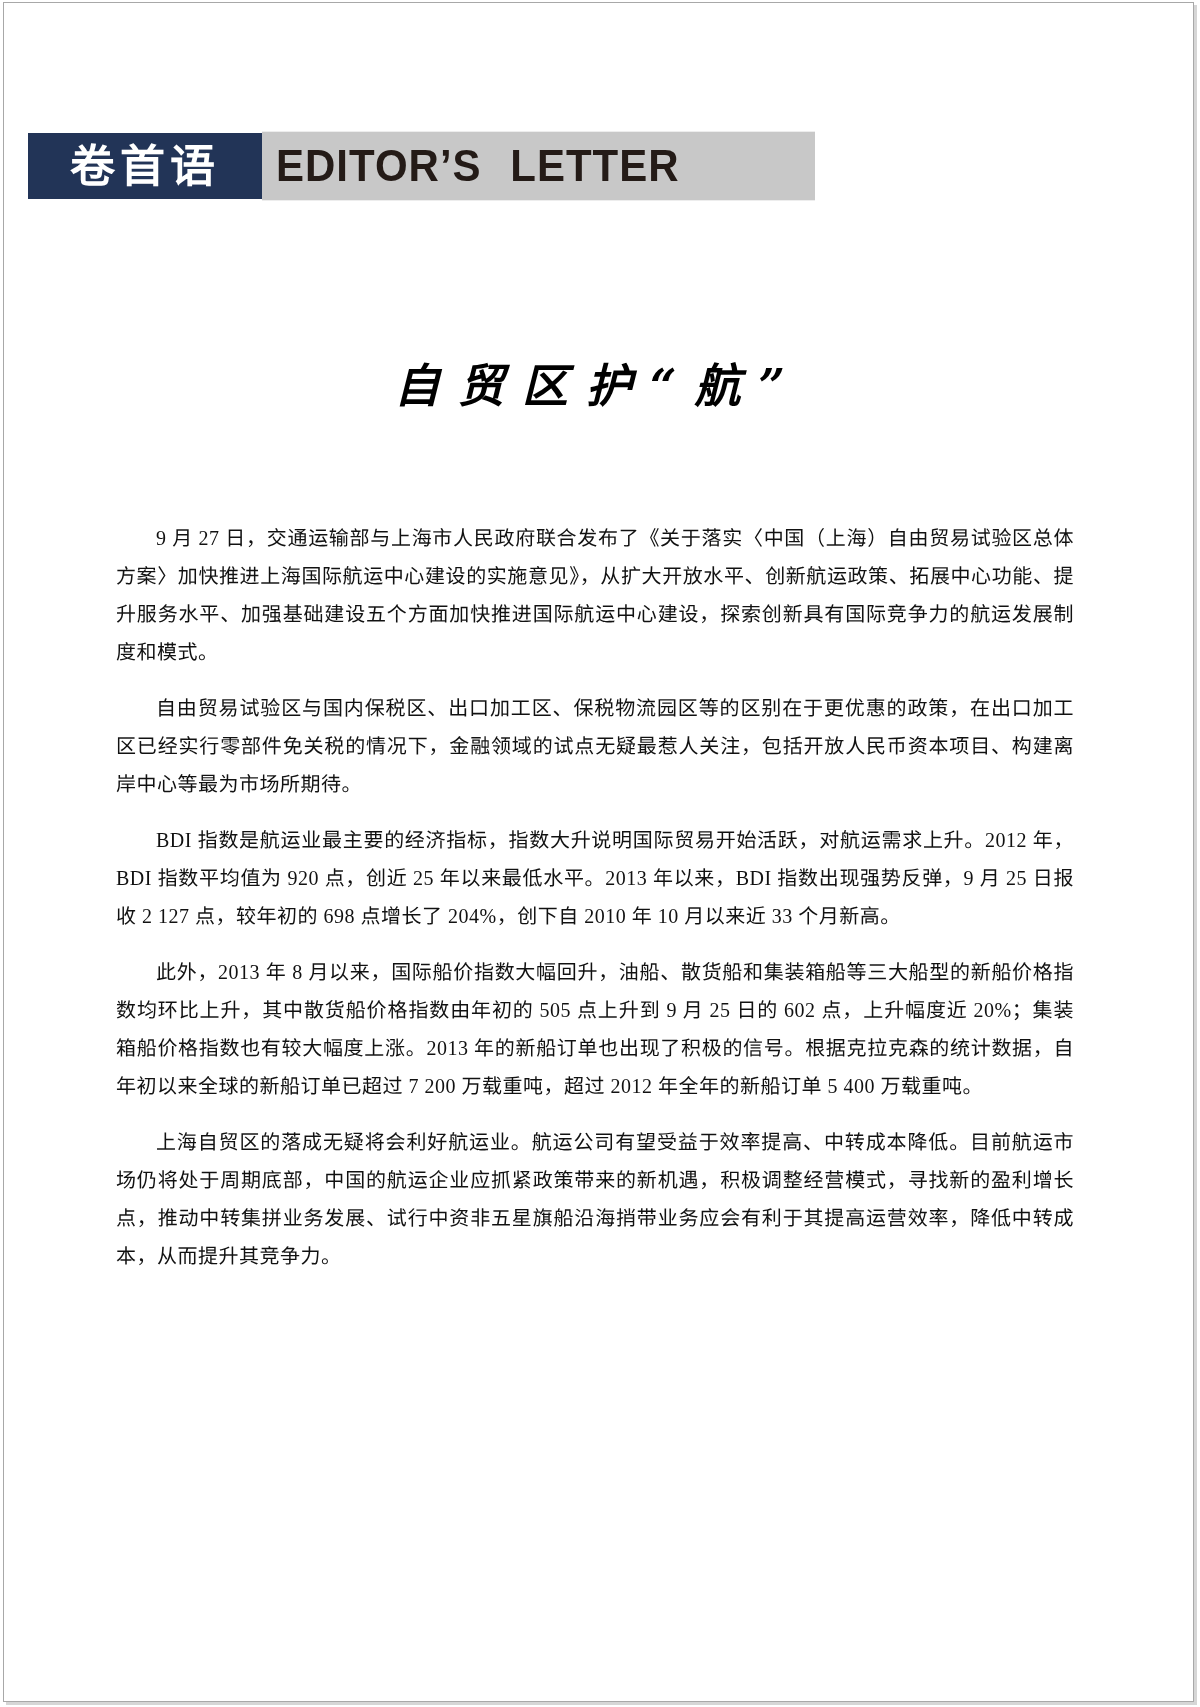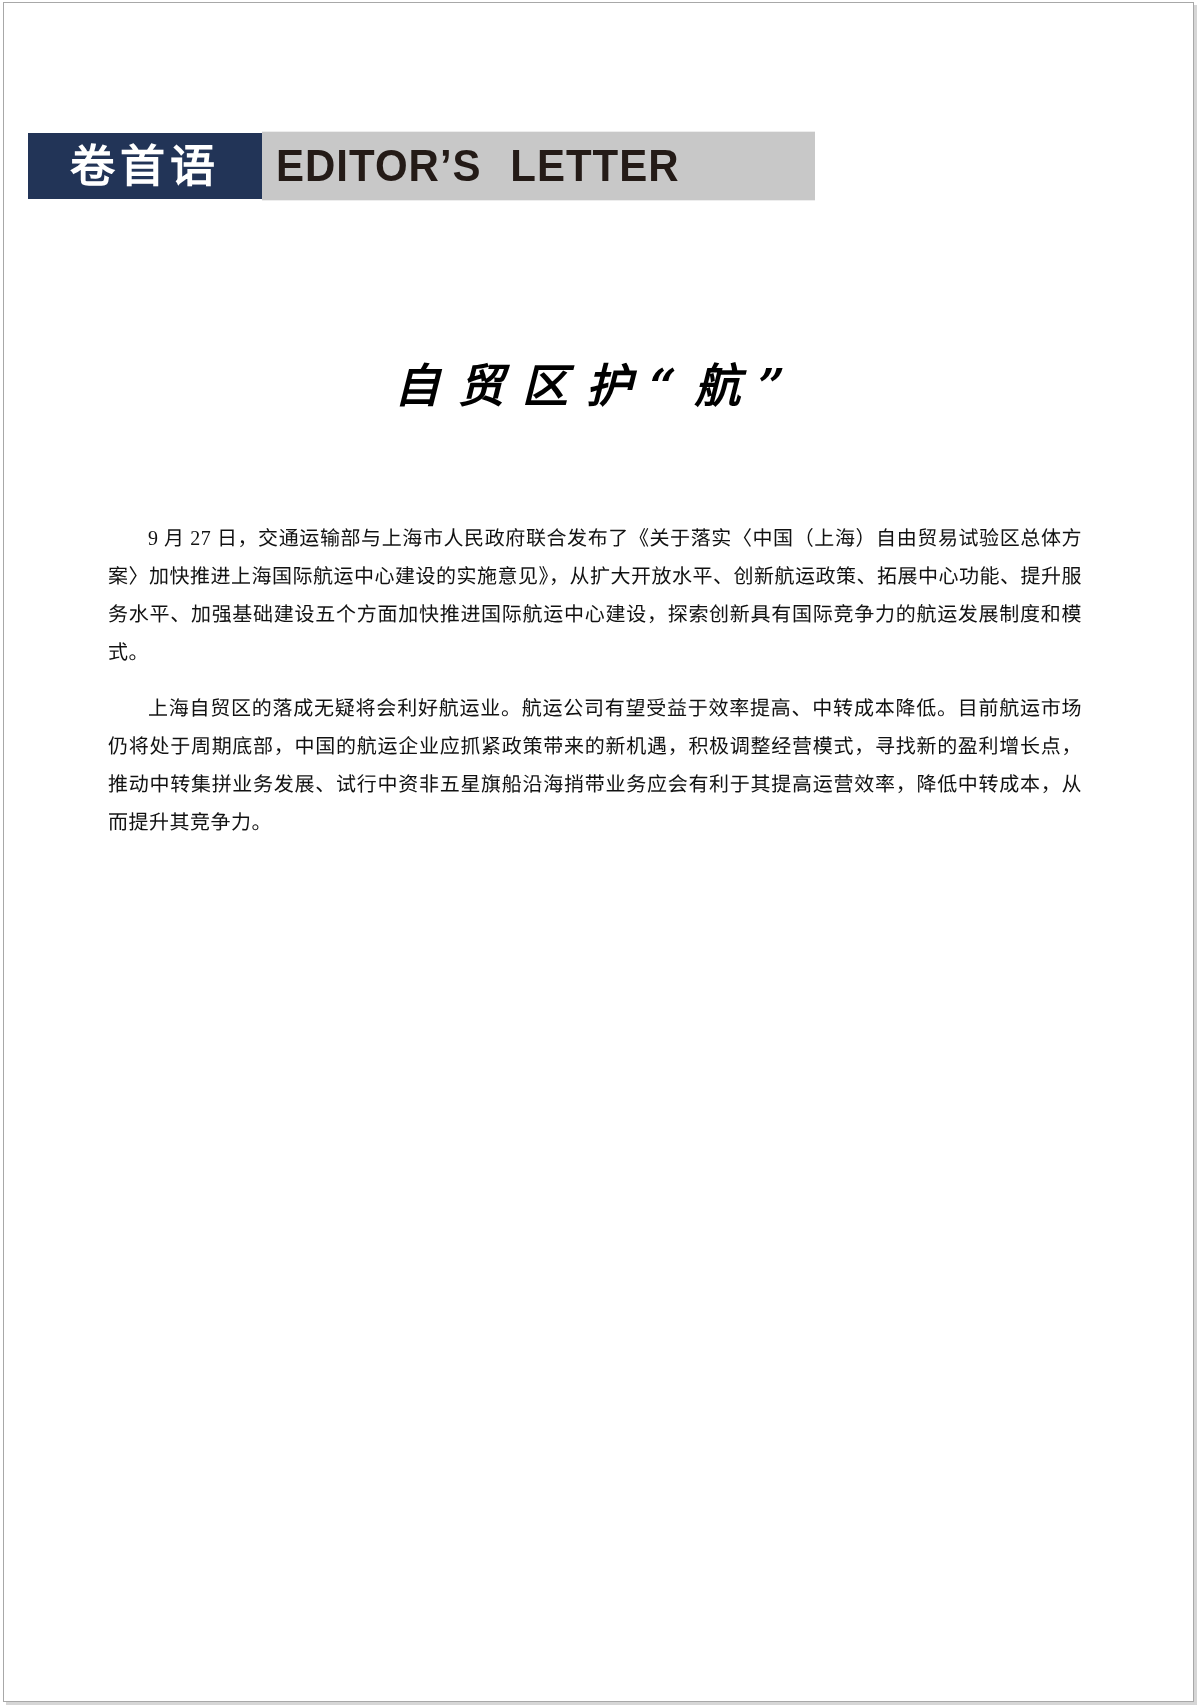--- a/index.html
+++ b/index.html
@@ -80,21 +80,21 @@
     line-height: 1.2;
   }
   .article-body {
     position: absolute;
     left: 100px;
     top: 498px;
     width: 982px;
     color: #111111;
   }
   .article-body p {
-    margin: 18px 4px;
+    margin: 18px 12px;
     font-size: 20px;
     line-height: 38px;
     text-indent: 2em;
     text-align: justify;
     letter-spacing: 0.5px;
   }
 </style>
 </head>
 <body>
 
@@ -102,16 +102,19 @@
 
   <div class="header-bar">
     <div class="header-cn">卷首语</div>
     <div class="header-en">EDITOR’S LETTER</div>
   </div>
 
   <div class="article-title">自贸区护“航”</div>
 
   <div class="article-body">
     <p>9 月 27 日，交通运输部与上海市人民政府联合发布了《关于落实〈中国（上海）自由贸易试验区总体方案〉加快推进上海国际航运中心建设的实施意见》，从扩大开放水平、创新航运政策、拓展中心功能、提升服务水平、加强基础建设五个方面加快推进国际航运中心建设，探索创新具有国际竞争力的航运发展制度和模式。</p>
+    <p>自由贸易试验区与国内保税区、出口加工区、保税物流园区等的区别在于更优惠的政策，在出口加工区已经实行零部件免关税的情况下，金融领域的试点无疑最惹人关注，包括开放人民币资本项目、构建离岸中心等最为市场所期待。</p>
+    <p>BDI 指数是航运业最主要的经济指标，指数大升说明国际贸易开始活跃，对航运需求上升。2012 年，BDI 指数平均值为 920 点，创近 25 年以来最低水平。2013 年以来，BDI 指数出现强势反弹，9 月 25 日报收 2 127 点，较年初的 698 点增长了 204%，创下自 2010 年 10 月以来近 33 个月新高。</p>
+    <p>此外，2013 年 8 月以来，国际船价指数大幅回升，油船、散货船和集装箱船等三大船型的新船价格指数均环比上升，其中散货船价格指数由年初的 505 点上升到 9 月 25 日的 602 点，上升幅度近 20%；集装箱船价格指数也有较大幅度上涨。2013 年的新船订单也出现了积极的信号。根据克拉克森的统计数据，自年初以来全球的新船订单已超过 7 200 万载重吨，超过 2012 年全年的新船订单 5 400 万载重吨。</p>
     <p>上海自贸区的落成无疑将会利好航运业。航运公司有望受益于效率提高、中转成本降低。目前航运市场仍将处于周期底部，中国的航运企业应抓紧政策带来的新机遇，积极调整经营模式，寻找新的盈利增长点，推动中转集拼业务发展、试行中资非五星旗船沿海捎带业务应会有利于其提高运营效率，降低中转成本，从而提升其竞争力。</p>
   </div>
 
 </div>
 
 </body></html>

